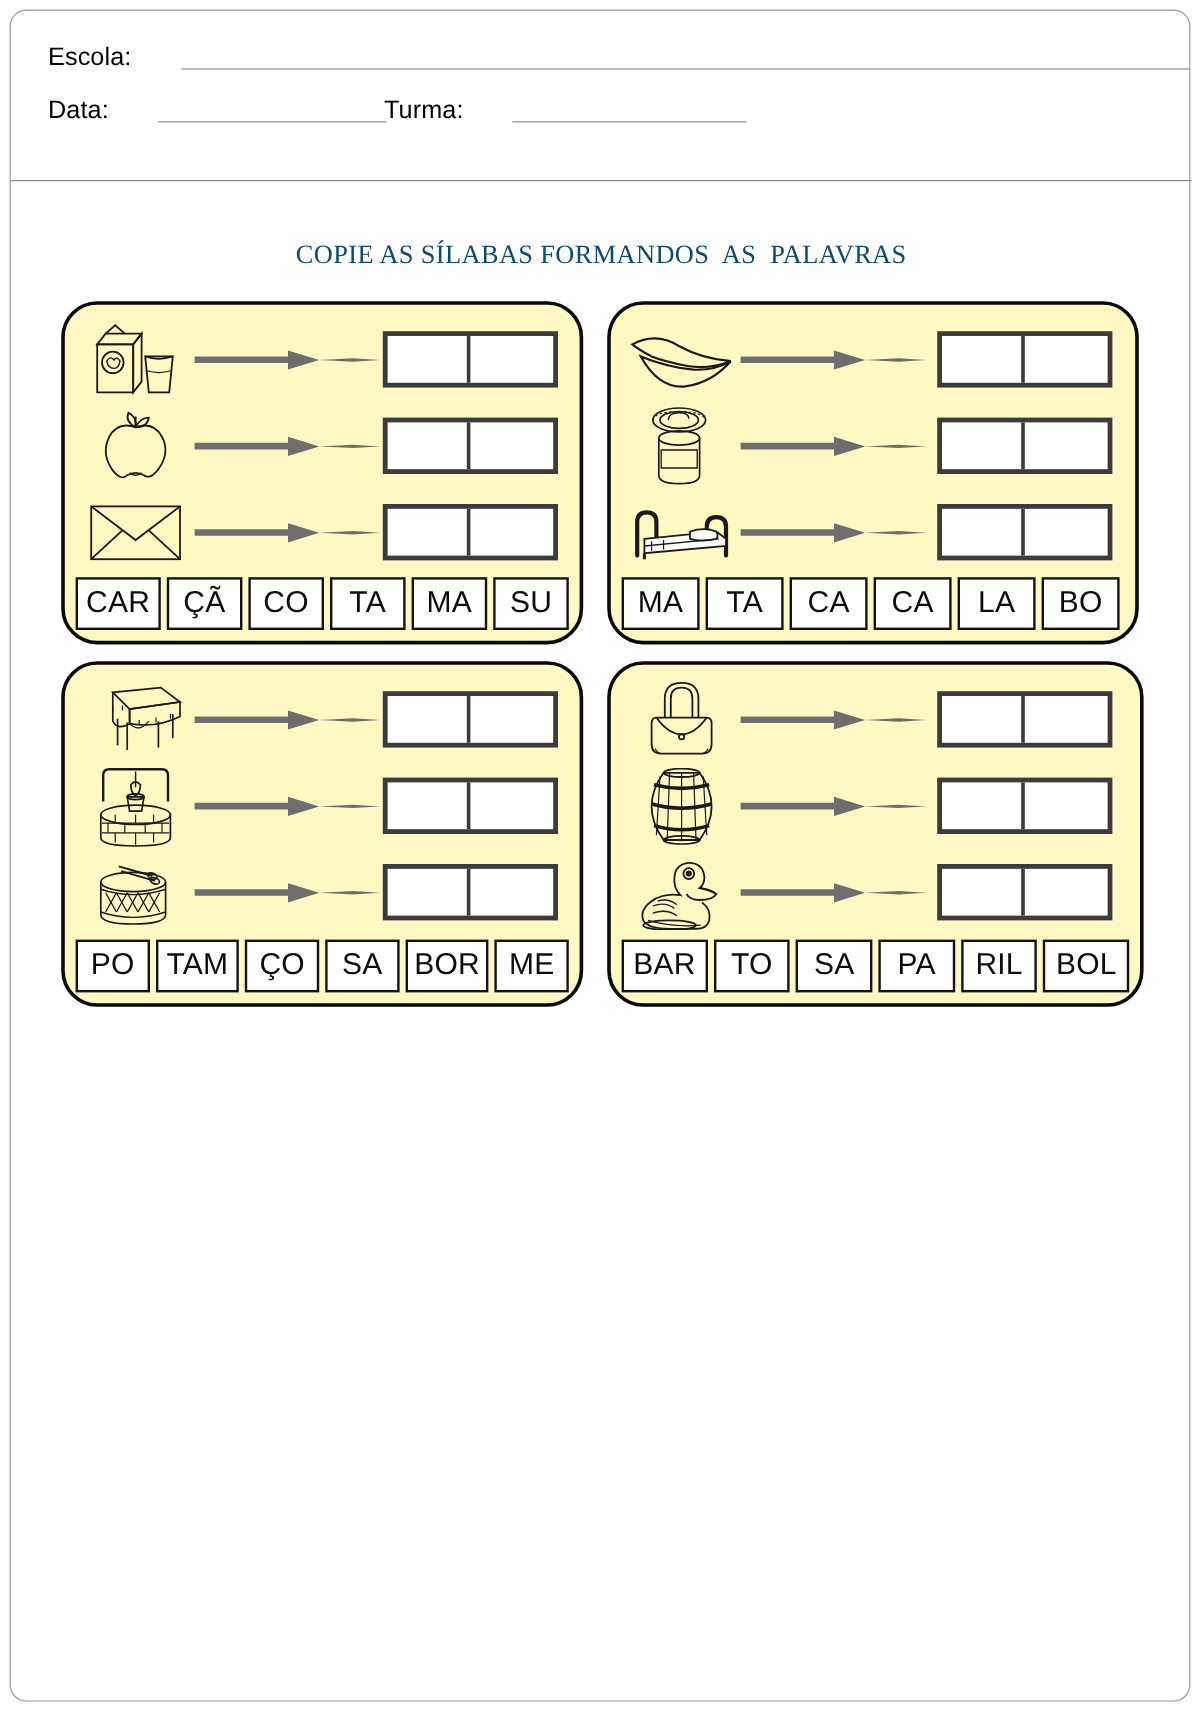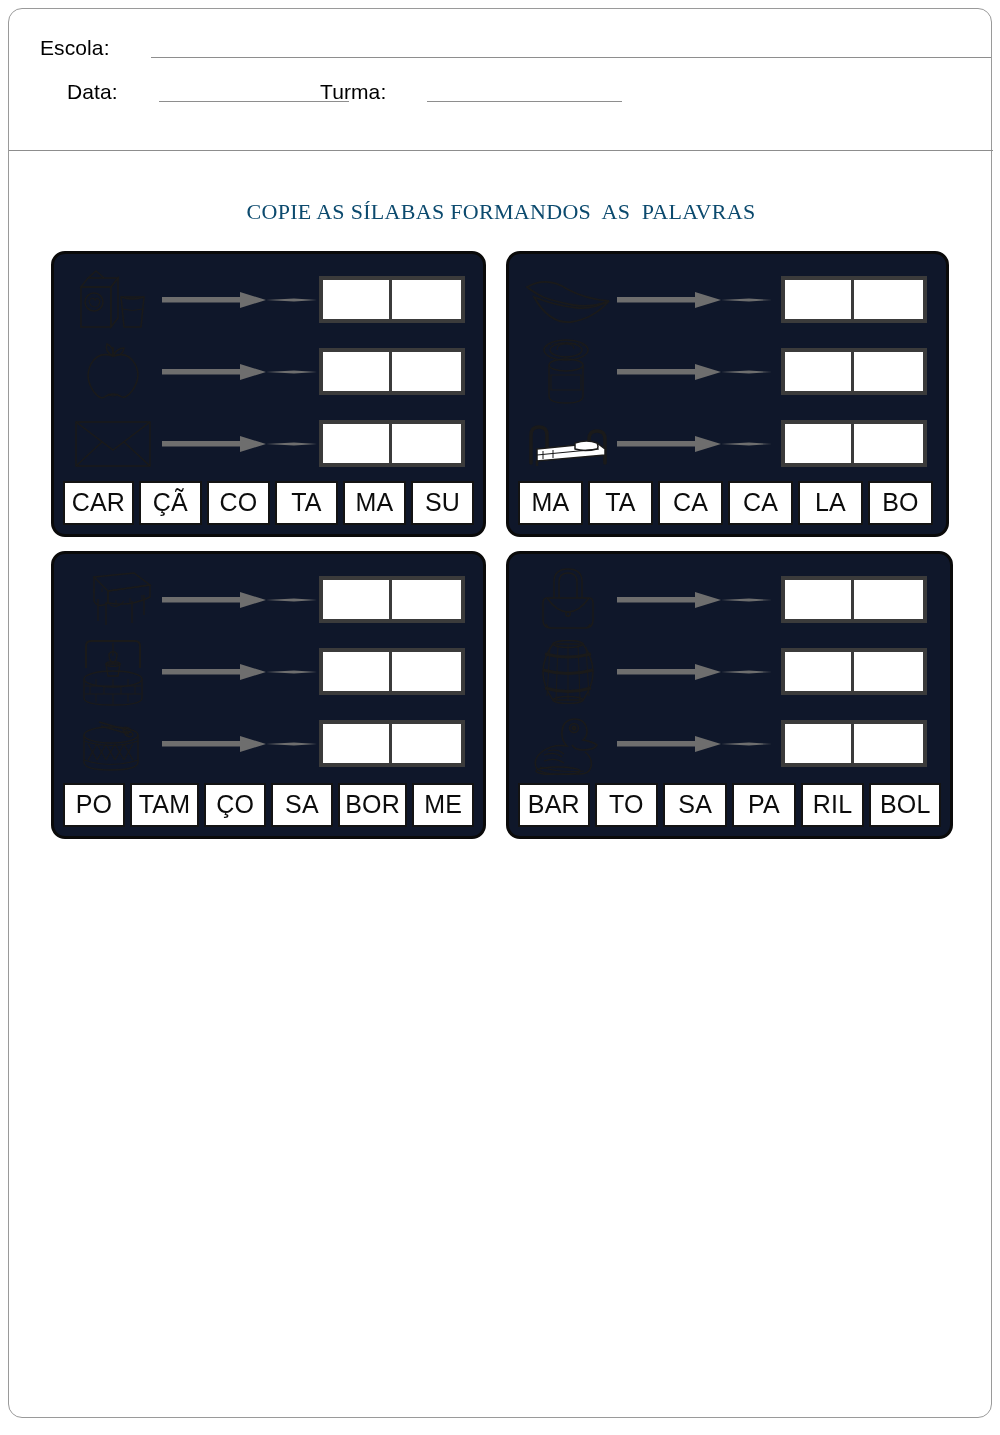--- a/index.html
+++ b/index.html
@@ -11,38 +11,38 @@
   }
 
   
   .hdr{position:absolute;left:0;top:0;width:984px;height:142px;border-bottom:1px solid #8d8d8d;box-sizing:border-box;}
   .fld{position:absolute;display:flex;align-items:flex-end;gap:41px;}
   .fld .lab{font-size:21px;line-height:21px;letter-spacing:.1px;white-space:nowrap;}
   .fld .rule{border-bottom:1px solid #8e8e8e;height:15px;}
 
   .f-escola{left:31px;top:28px;}
   .f-escola .rule{width:840px;}
-  .f-data{left:31px;top:72px;margin-left:27px;}
+  .f-data{left:31px;top:72px;}
   .f-data .rule{width:190px;}
   .f-turma{left:311px;top:72px;}
   .f-turma .rule{width:195px;}
   .f-aluno{left:31px;top:112px;}
   .f-aluno .rule{width:842px;}
 
   
   .title{
     position:absolute;left:0;top:190px;width:984px;text-align:center;
     font-family:"Liberation Serif",serif;font-size:22px;letter-spacing:.3px;color:#0c4a6e;
     white-space:pre;
   }
 
   
   .panel{
-    position:absolute;box-sizing:border-box;background:#0f172a;
-    border:3px solid #0a0a0a;border-radius:14px;
+    position:absolute;box-sizing:border-box;background:#fef9c3;
+    border:3px solid #0a0a0a;border-radius:30px;
   }
   .p-tl{left:42px;top:242px;width:435px;height:286px;}
   .p-tr{left:497px;top:242px;width:443px;height:286px;}
   .p-bl{left:42px;top:542px;width:435px;height:288px;}
   .p-br{left:497px;top:542px;width:447px;height:288px;}
 
   
   .prow{position:absolute;left:0;width:100%;height:72px;}
   .prow.r1{top:10px;}
   .prow.r2{top:82px;}

